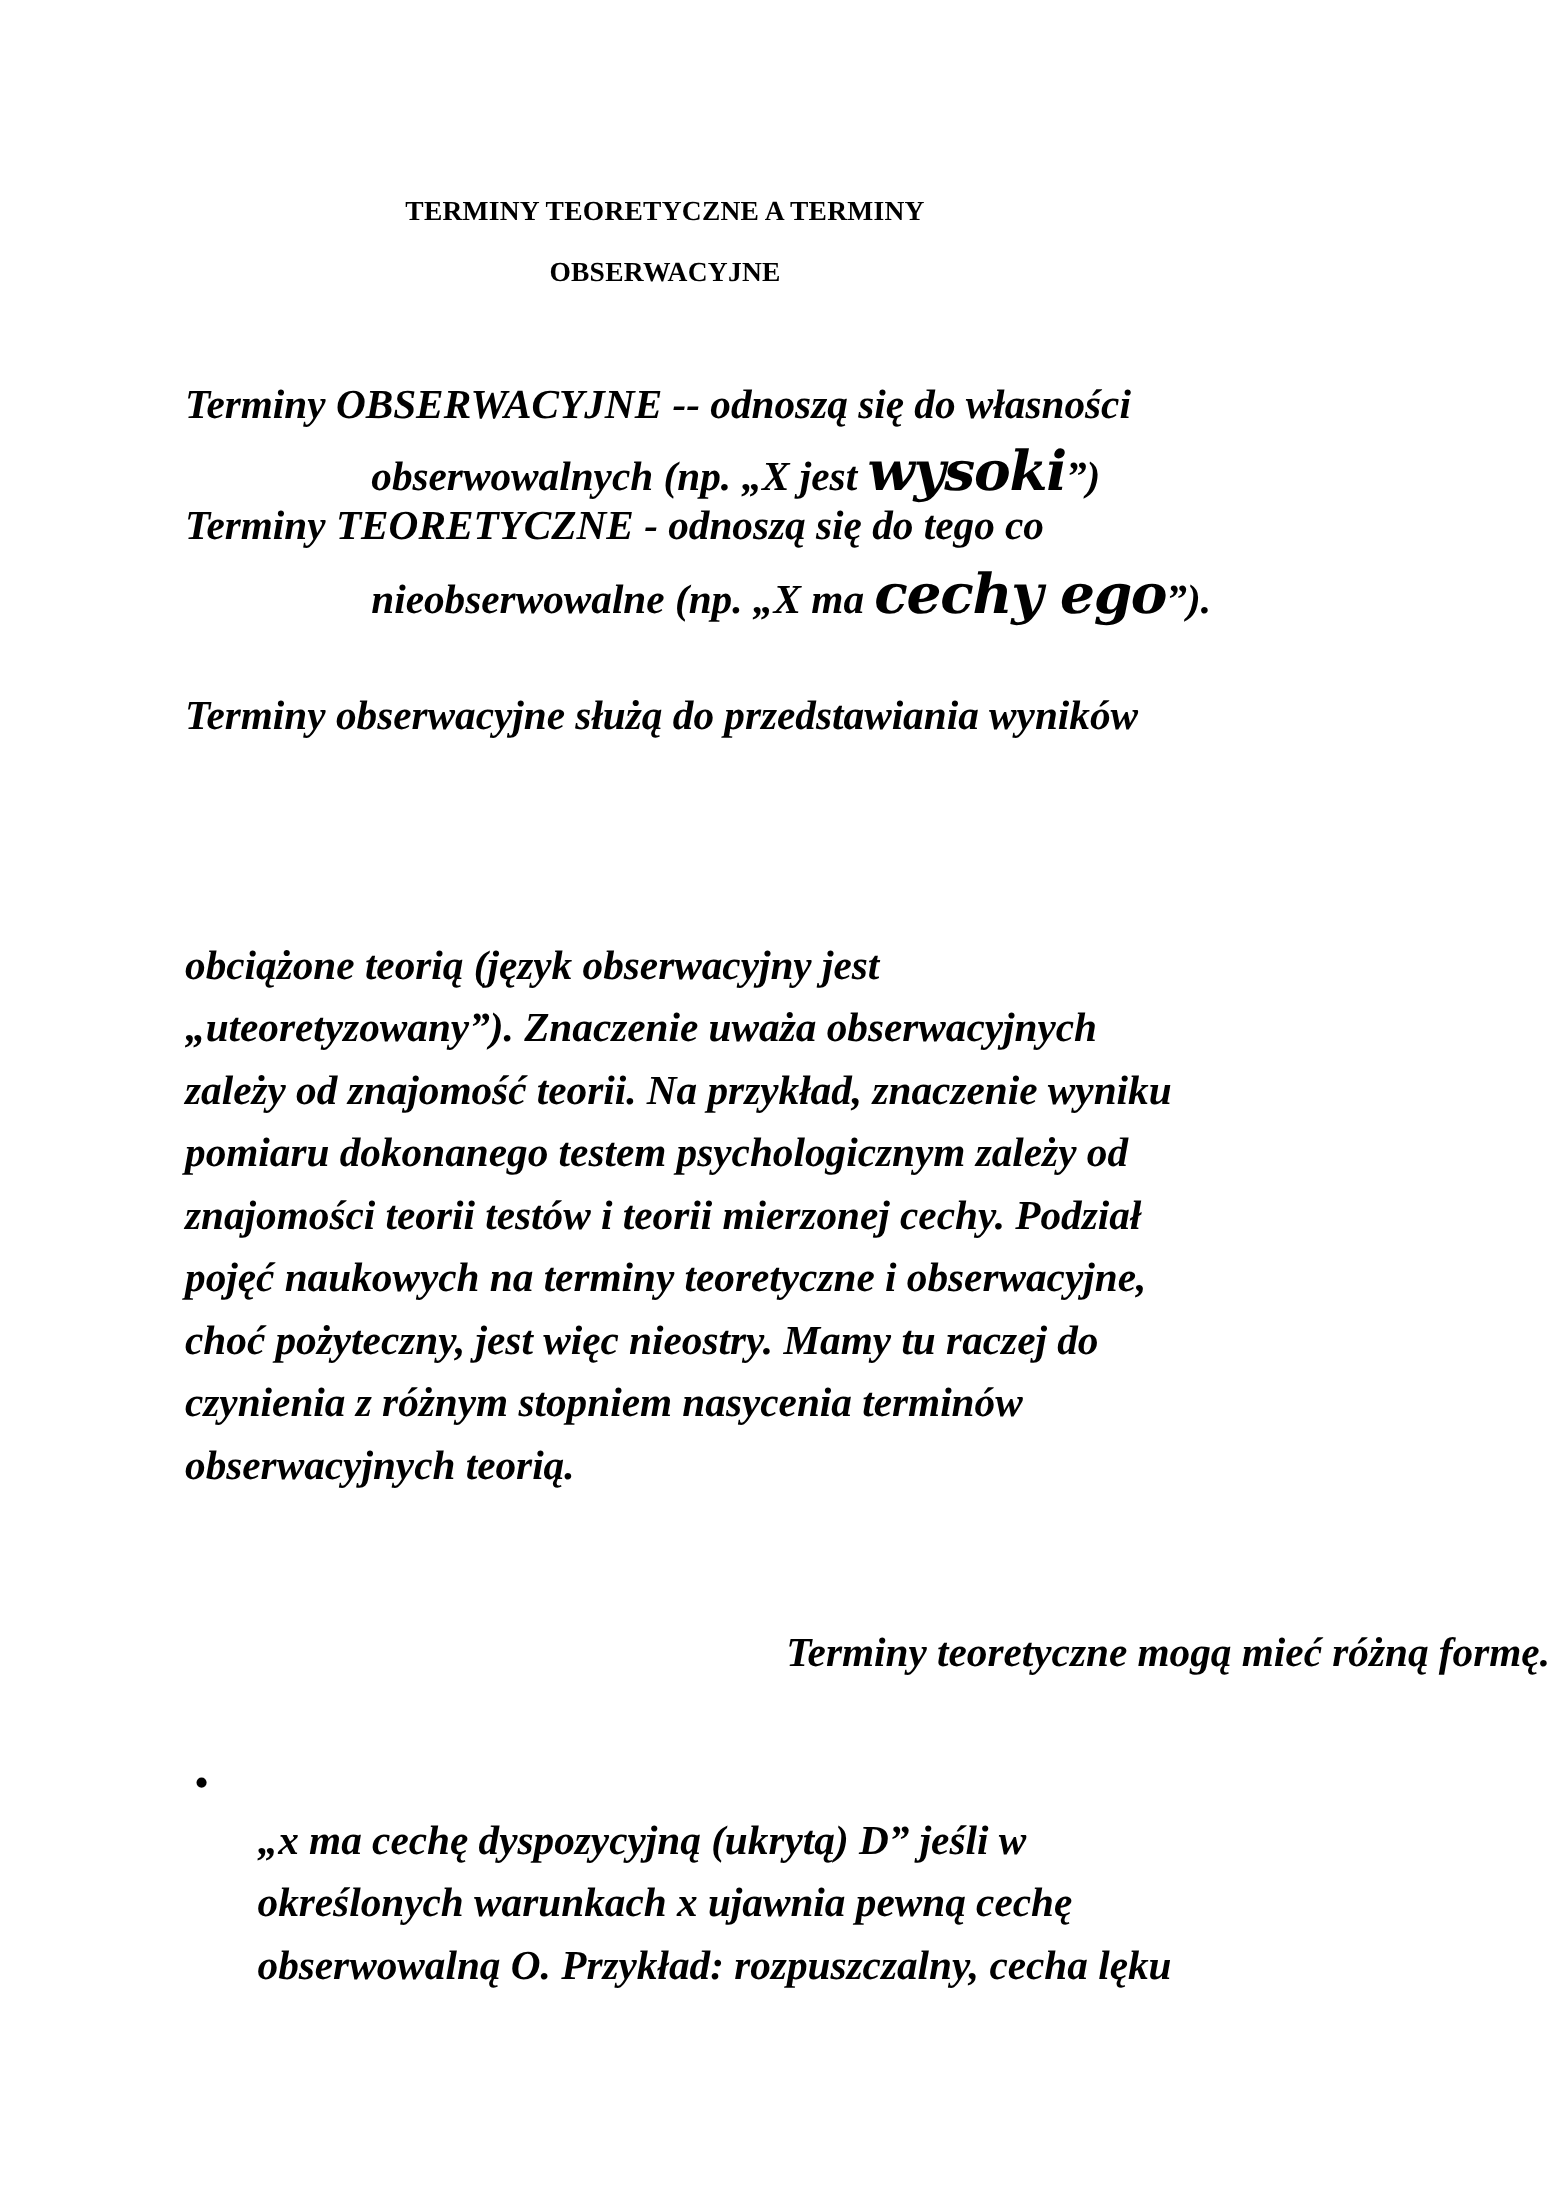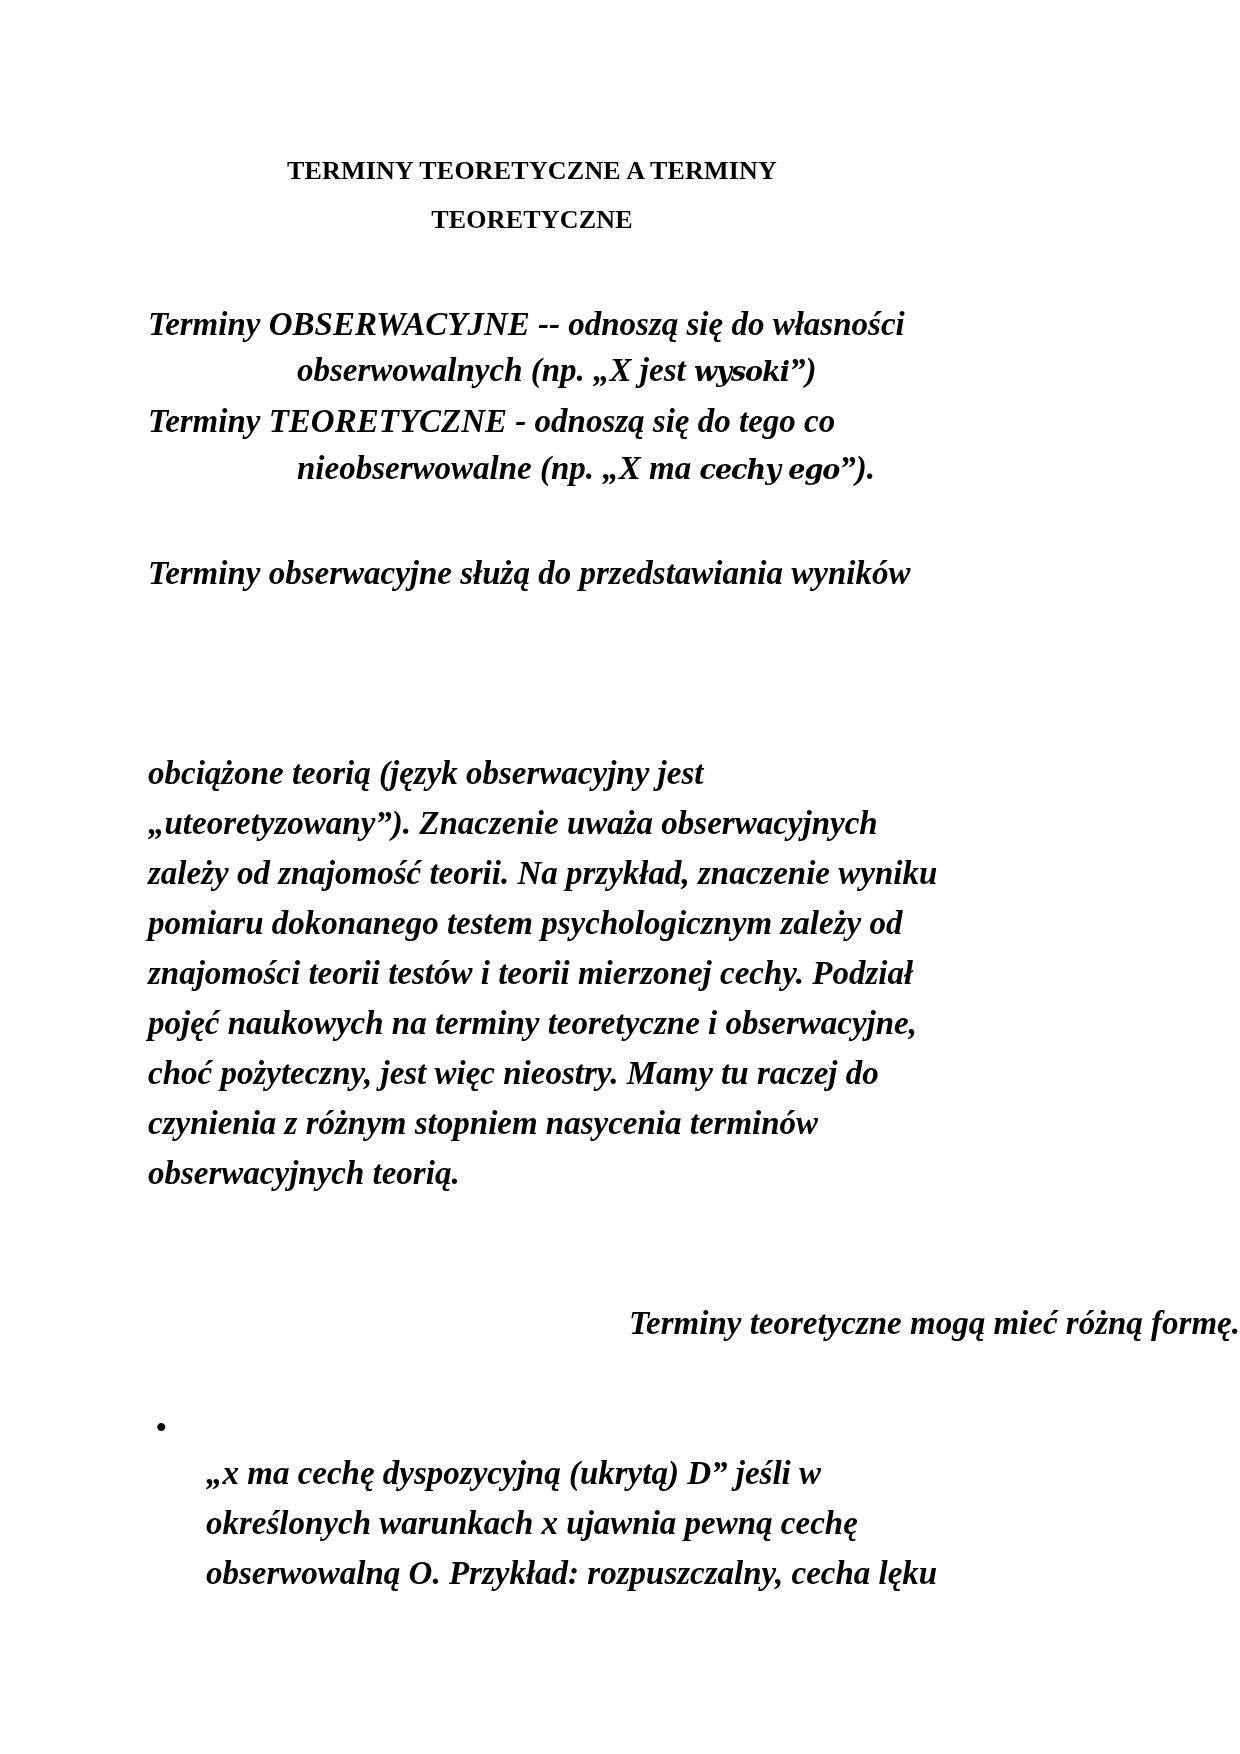--- a/index.html
+++ b/index.html
@@ -1,32 +1,32 @@
 <!DOCTYPE html>
 <html><head>
 <meta charset="utf-8">
 <style>
   html, body { margin: 0; padding: 0; background: #ffffff; }
   body { width: 1240px; height: 1754px; position: relative; overflow: hidden;
          font-family: "Liberation Serif", "DejaVu Serif", serif; color: #000; font-weight: bold; }
   .page { position: absolute; left: 0; top: 0; width: 1240px; height: 1754px; }
-  .title { position: absolute; left: 0; width: 1064px; text-align: center; font-size: 26px; letter-spacing: 0.2px; }
+  .title { position: absolute; left: 0; width: 1064px; text-align: center; font-size: 22px; letter-spacing: 0.2px; }
   .line { position: absolute; left: 148px; font-size: 33px; white-space: nowrap; font-style: italic; }
   .indent { left: 297px; }
-  .big { font-size: 27px; font-family: "DejaVu Serif", serif; font-weight: bold; letter-spacing: -1px; }
+  .big { font-size: 44px; font-family: "DejaVu Serif", serif; font-weight: bold; letter-spacing: -1px; }
   .center { left: 0; width: 1240px; text-align: right; }
   .bullet { position: absolute; left: 156px; font-size: 30px; }
   .bl { left: 206px; }
 </style>
 </head>
 <body>
 
 <div class="page">
   <div class="title" style="top:156px">TERMINY TEORETYCZNE  A  TERMINY</div>
-  <div class="title" style="top:205px">TEORETYCZNE</div>
+  <div class="title" style="top:205px">OBSERWACYJNE</div>
 
   <div class="line" style="top:306px">Terminy OBSERWACYJNE -- odnoszą się do własności</div>
   <div class="line indent" style="top:352px">
     <span>obserwowalnych (np.  „X jest </span><span class="big">wysoki</span><span>”)</span>
   </div>
   <div class="line" style="top:403px">Terminy TEORETYCZNE - odnoszą się do tego co</div>
   <div class="line indent" style="top:450px">
     <span>nieobserwowalne  (np. „X ma </span><span class="big">cechy ego</span><span>”).</span>
   </div>
 

